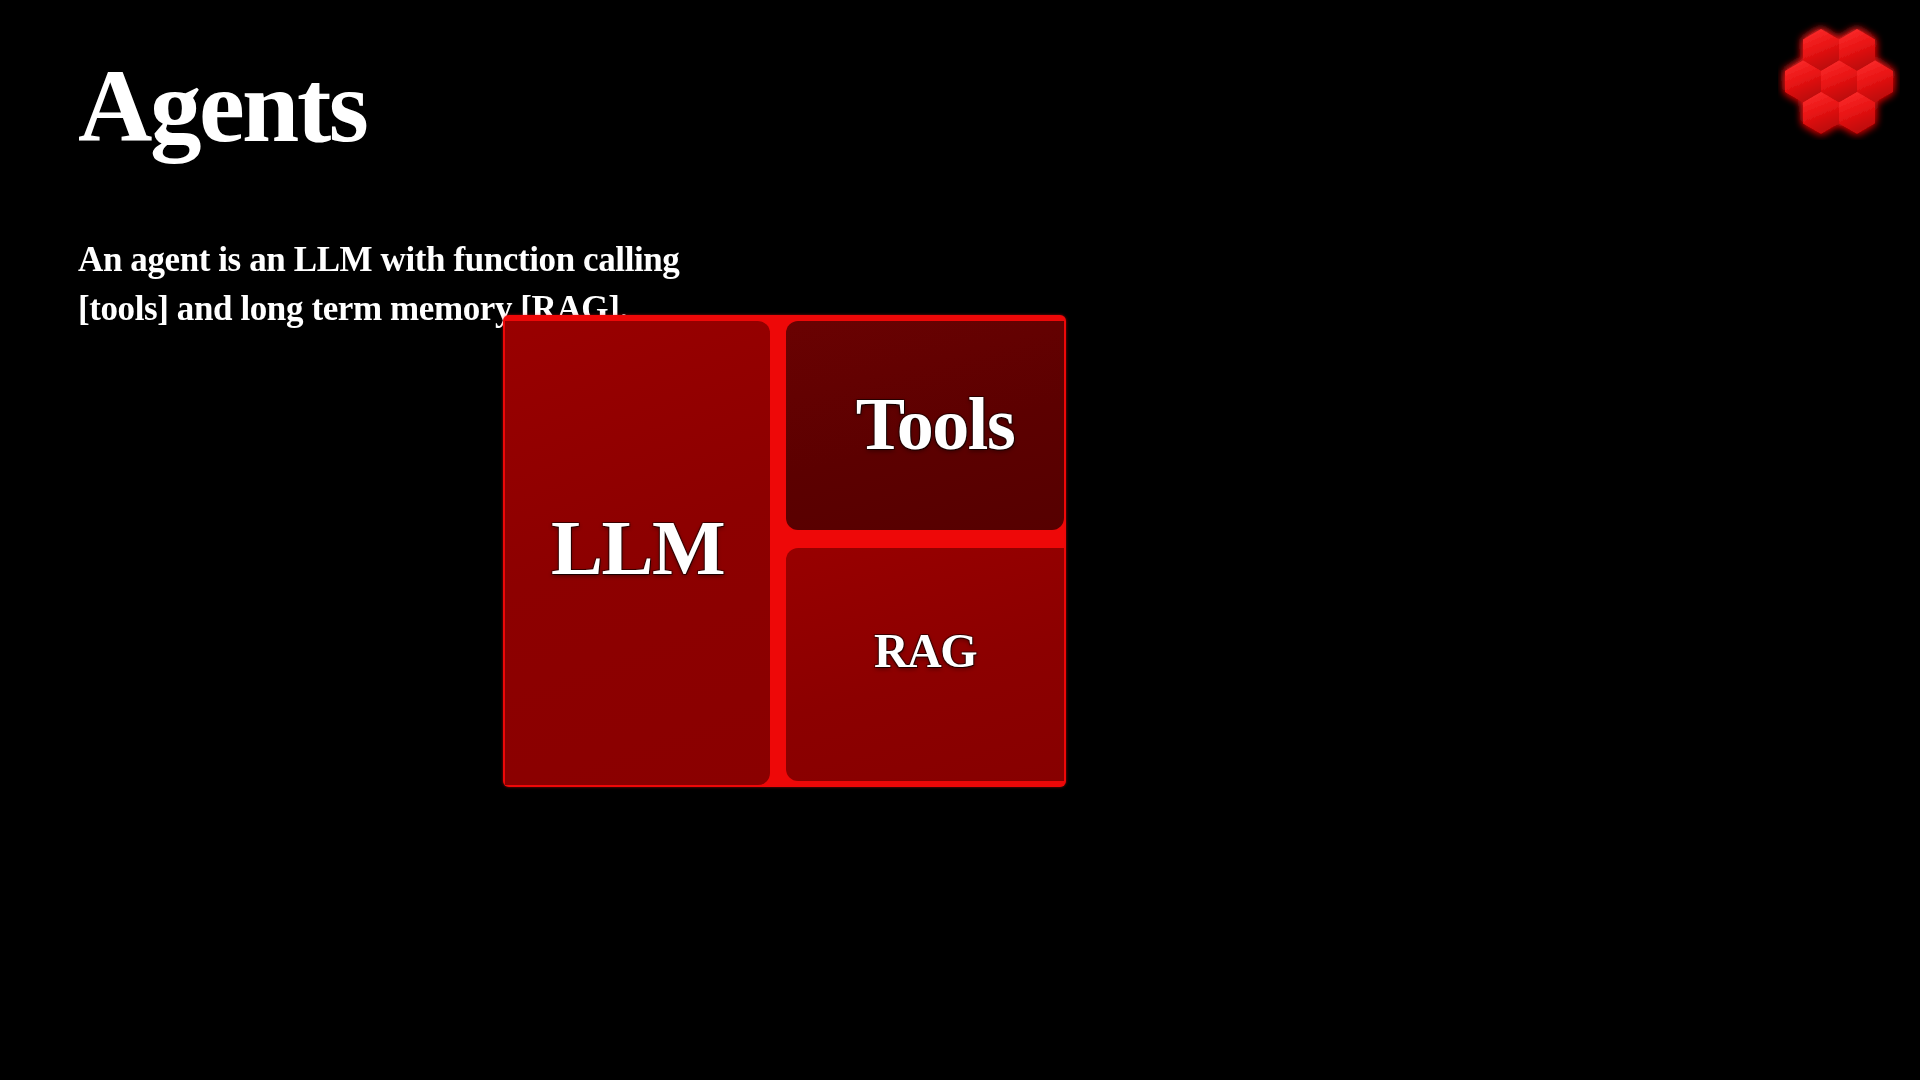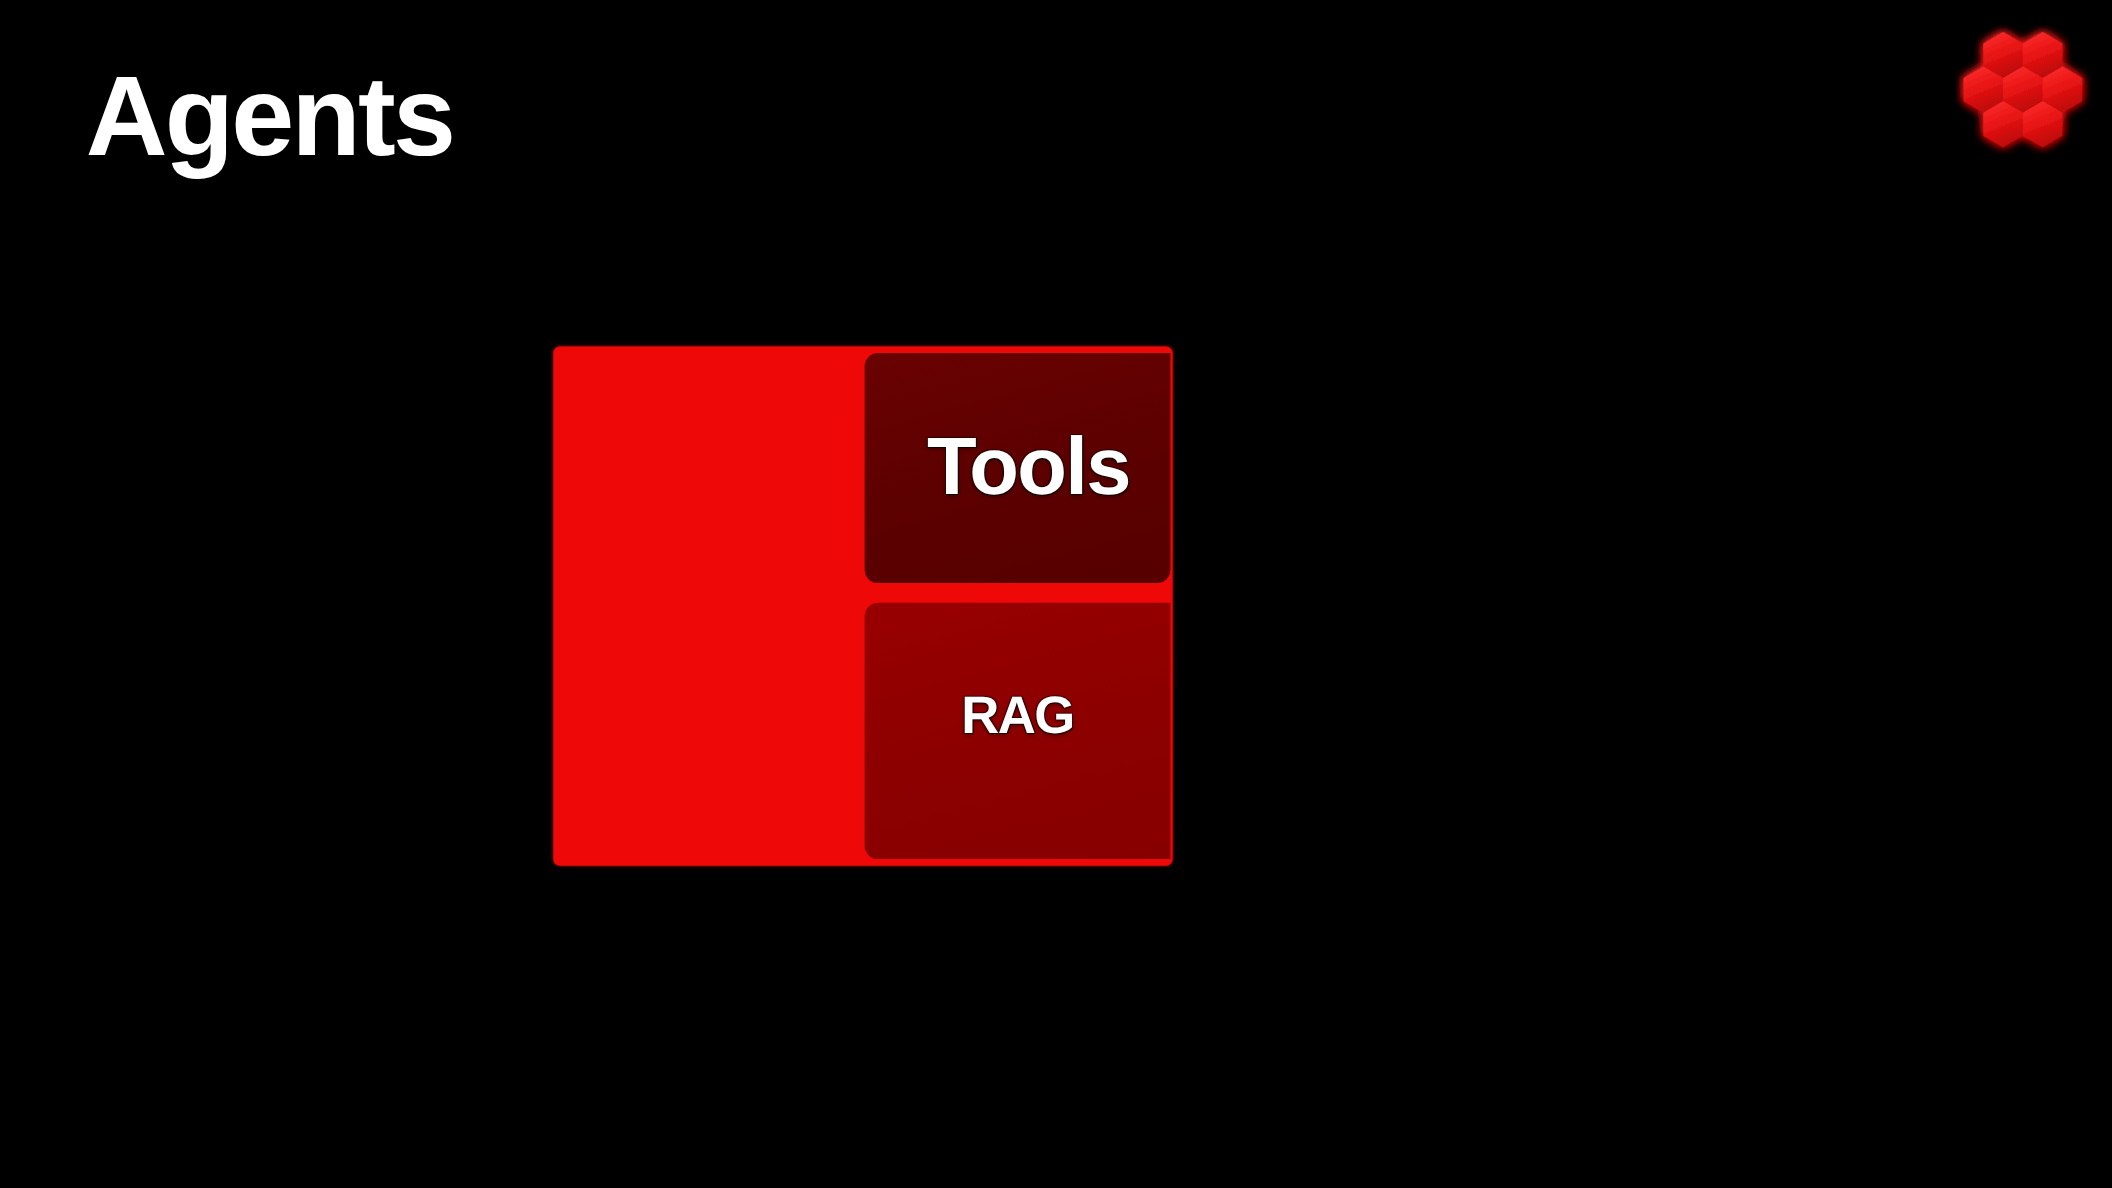--- a/index.html
+++ b/index.html
@@ -15,20 +15,21 @@
     font-family: "Liberation Sans", sans-serif;
     position: relative;
   }
 
   #slide {
     position: absolute;
     left: 0; top: 0;
     width: 1920px;
     height: 1072px;
     background: #000000;
+    font-family: Liberation Serif, serif;
   }
 
   
   #title {
     position: absolute;
     left: 78px;
     top: 52px;
     font-size: 103px;
     font-weight: 700;
     color: #ffffff;
@@ -127,20 +128,24 @@
   }
   #block-rag .label { font-size: 48px; margin-top: -28px; }
 </style>
 </head>
 <body>
 
 <div id="slide">
 
   <div id="title">Agents</div>
 
+  <div id="subtitle">
+    <span class="line">An agent is an LLM with function calling</span>
+    <span class="line">[tools] and long term memory [RAG].</span>
+  </div>
 
   <div id="logo">
     <svg viewBox="0 0 122 118" xmlns="http://www.w3.org/2000/svg" aria-hidden="true">
       <defs>
         <linearGradient id="hexg" x1="0" y1="0" x2="0.35" y2="1">
           <stop offset="0%" stop-color="#ff3030"></stop>
           <stop offset="55%" stop-color="#e81414"></stop>
           <stop offset="100%" stop-color="#bf0707"></stop>
         </linearGradient>
         <filter id="glow" x="-60%" y="-60%" width="220%" height="220%">
@@ -162,20 +167,23 @@
         <polygon points="97,38.5 115,49 115,70 97,80.5 79,70 79,49"></polygon>
 
         <polygon points="43,70 61,80.5 61,101.5 43,112 25,101.5 25,80.5"></polygon>
         <polygon points="79,70 97,80.5 97,101.5 79,112 61,101.5 61,80.5"></polygon>
       </g>
     </svg>
   </div>
 
   <div id="diagram">
 
+    <div id="block-llm" class="block">
+      <span class="label">LLM</span>
+    </div>
 
     <div id="block-tools" class="block">
       <span class="label">Tools</span>
     </div>
 
     <div id="block-rag" class="block">
       <span class="label">RAG</span>
     </div>
 
   </div>

